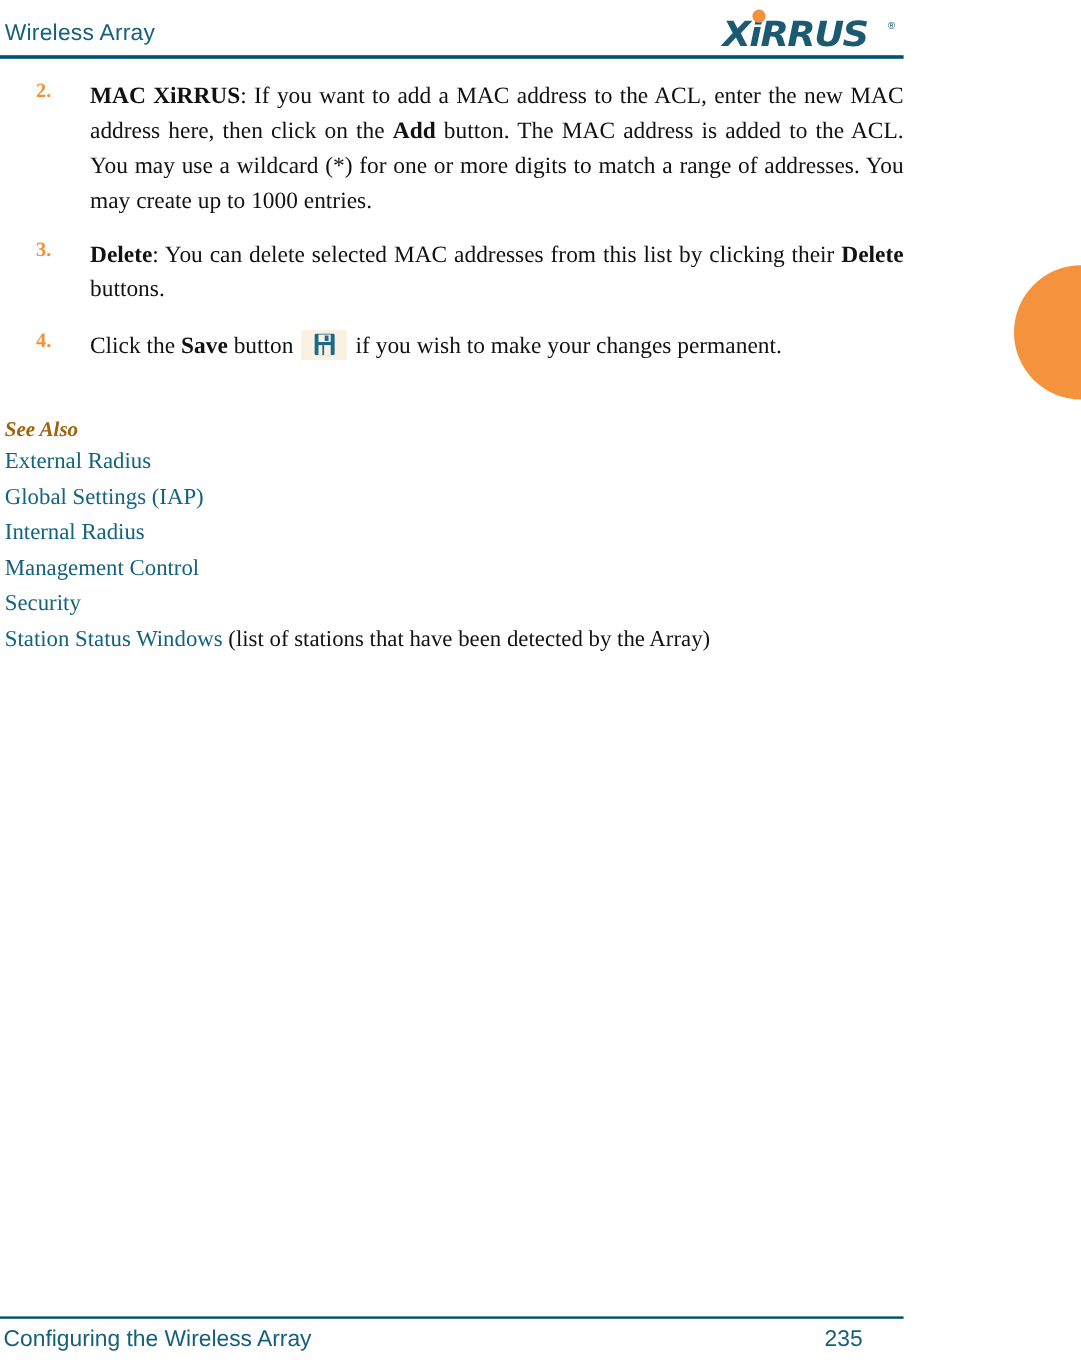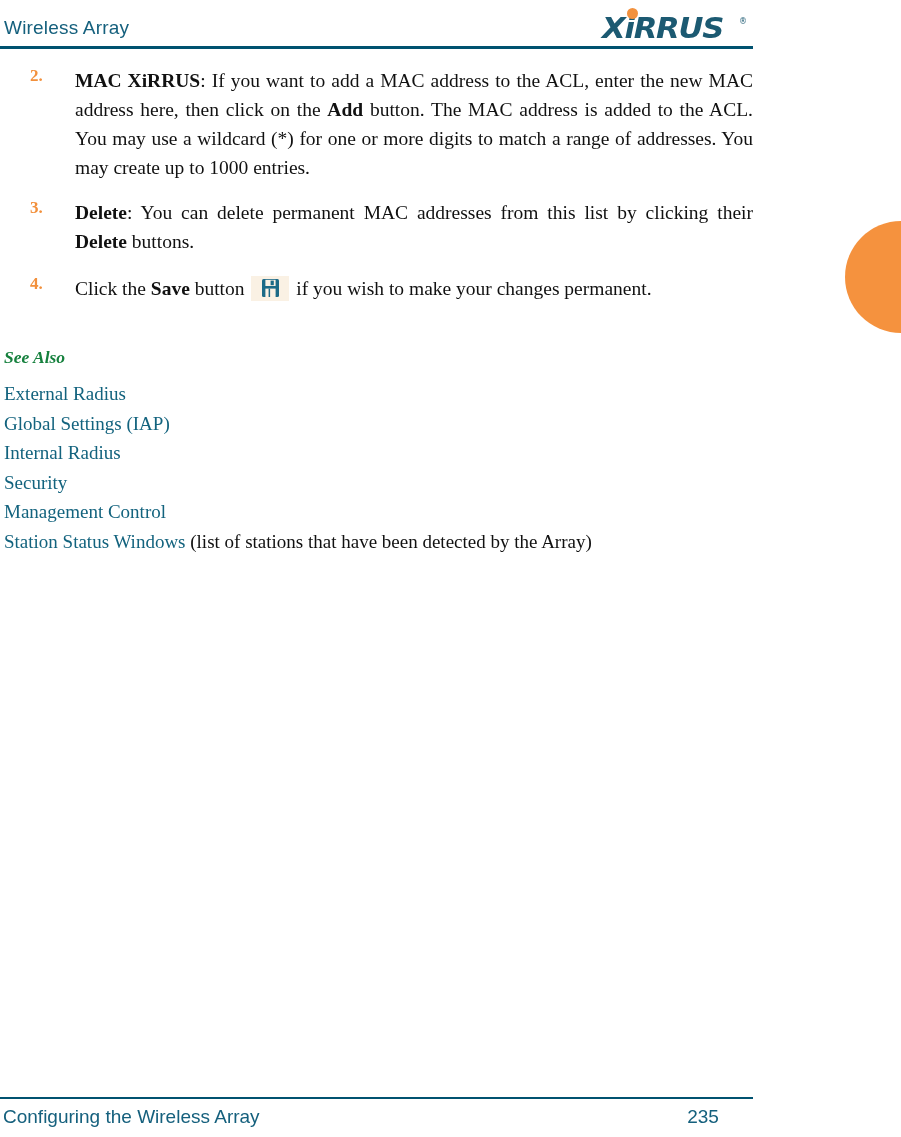--- a/index.html
+++ b/index.html
@@ -153,22 +153,22 @@
   
   .see-also {
     margin-top: 44px;
     padding-left: 4px;
   }
   .see-also-head {
     font-family: "Liberation Serif", "DejaVu Serif", serif;
     font-weight: bold;
     font-style: italic;
     font-size: 17.5px;
-    color: #15803d;
-    margin-bottom: 11px;
+    color: #a16207;
+    margin-bottom: 2px;
   }
   .see-also-link {
     display: block;
     font-family: "Liberation Serif", "DejaVu Serif", serif;
     font-size: 19px;
     line-height: 29.5px;
     color: #13637E;
     text-decoration: none;
     white-space: nowrap;
   }
@@ -231,41 +231,41 @@
 
 <div class="content">
 
   <div class="step step-2">
     <span class="step-num">2.</span>
     <div class="step-text"><b>MAC XiRRUS</b><span>: If you want to add a MAC address to the ACL, enter the new MAC address here, then click on the </span><b>Add</b><span> button. The MAC address is added to the ACL. You may use a wildcard (*) for one or more digits to match a range of addresses. You may create up to 1000 entries.</span></div>
   </div>
 
   <div class="step step-3">
     <span class="step-num">3.</span>
-    <div class="step-text"><b>Delete</b><span>: You can delete permanent MAC addresses from this list by clicking their </span><b>Delete</b><span> buttons.</span></div>
+    <div class="step-text"><b>Delete</b><span>: You can delete selected MAC addresses from this list by clicking their </span><b>Delete</b><span> buttons.</span></div>
   </div>
 
   <div class="step step-4">
     <span class="step-num">4.</span>
     <div class="step-text"><span>Click the </span><b>Save</b><span> button </span><span class="save-icon-box"><svg class="save-icon-glyph" viewBox="0 0 17 18" xmlns="http://www.w3.org/2000/svg">
             <rect x="0" y="0" width="17" height="18" rx="1.5" fill="#1C6A87"></rect>
             <rect x="3.4" y="0.8" width="10.2" height="6.2" fill="#FAF1E4"></rect>
             <rect x="8.6" y="1.6" width="3.2" height="4.6" fill="#1C6A87"></rect>
             <rect x="3.4" y="9.6" width="10.2" height="8.4" fill="#FAF1E4"></rect>
             <rect x="6.6" y="9.6" width="1.5" height="8.4" fill="#1C6A87"></rect>
           </svg></span><span> if you wish to make your changes permanent.</span></div>
   </div>
 
   <div class="see-also">
     <div class="see-also-head">See Also</div>
     <a class="see-also-link" href="#">External Radius</a>
     <a class="see-also-link" href="#">Global Settings (IAP)</a>
     <a class="see-also-link" href="#">Internal Radius</a>
+    <a class="see-also-link" href="#">Management Control</a>
     <a class="see-also-link" href="#">Security</a>
-    <a class="see-also-link" href="#">Management Control</a>
     <div class="see-also-link"><a href="#" style="color:#13637E;text-decoration:none;">Station Status Windows</a><span class="see-also-note"> (list of stations that have been detected by the Array)</span></div>
   </div>
 
 </div>
 
 <div class="page-footer">
   <div class="footer-rule"></div>
   <div class="footer-left">Configuring the Wireless Array</div>
   <div class="footer-right">235</div>
 </div>

